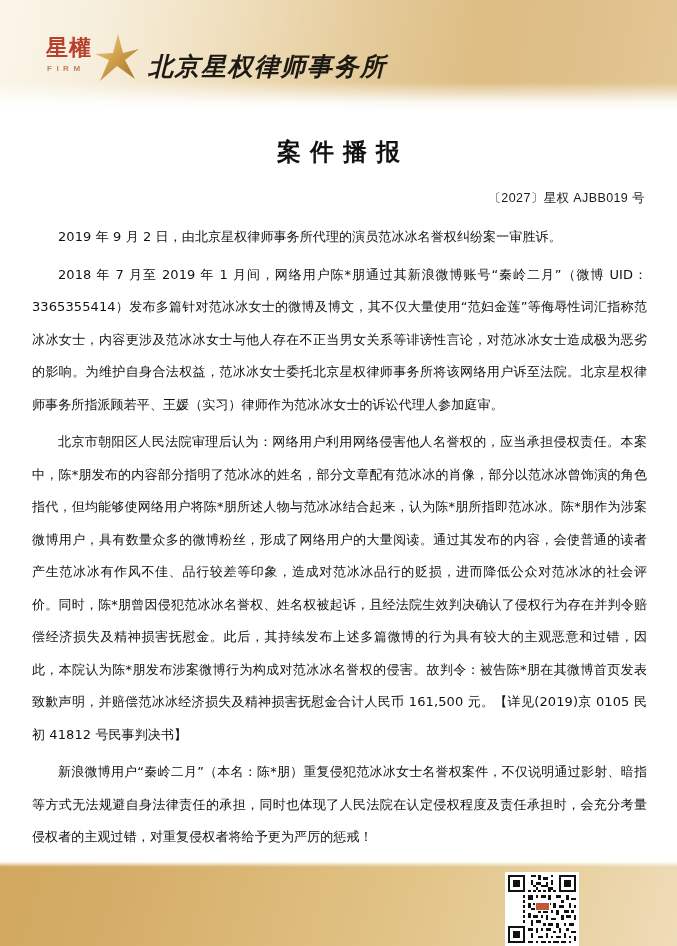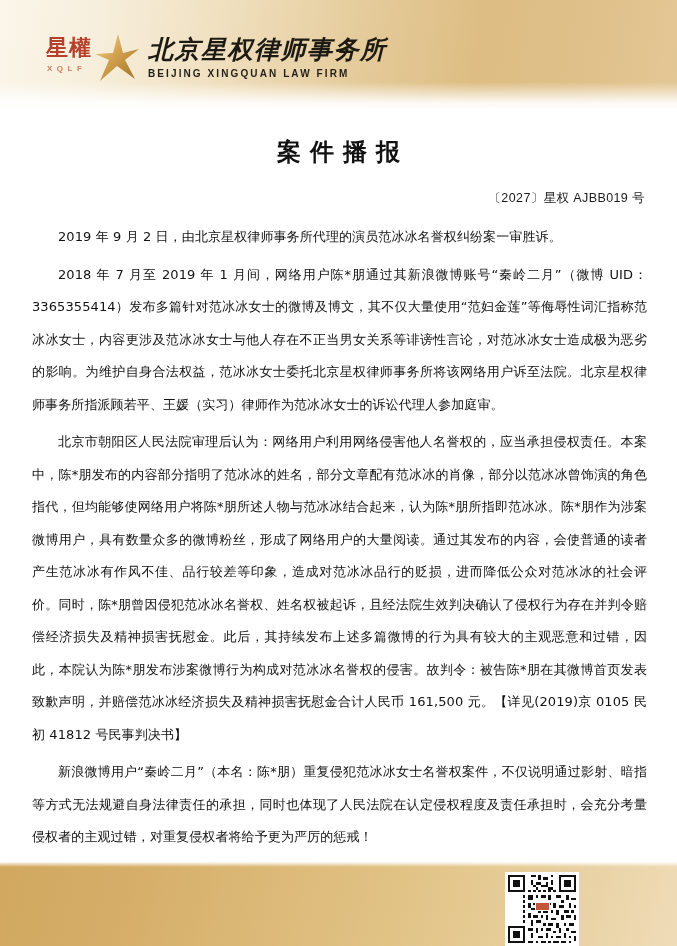--- a/index.html
+++ b/index.html
@@ -194,35 +194,34 @@
 </style>
 </head>
 <body>
 
 <div class="page">
 
   <div class="header-band">
     <div class="logo-wrap">
       <div class="logo-mark">
         <div class="logo-cn">星權</div>
-        <div class="logo-xqlf">XQLF</div>
+        <div class="logo-xqlf">FIRM</div>
         <svg class="logo-star" viewBox="0 0 46 50" xmlns="http://www.w3.org/2000/svg">
           <defs>
             <linearGradient id="gstar" x1="0" y1="0" x2="1" y2="1">
               <stop offset="0%" stop-color="#f0d79a"></stop>
               <stop offset="45%" stop-color="#d3a24f"></stop>
               <stop offset="100%" stop-color="#9d6f23"></stop>
             </linearGradient>
           </defs>
           <path d="M24 1 L29 20 L45 16 L31 27 L41 46 L23 33 L6 48 L15 27 L1 21 L19 20 Z" fill="url(#gstar)"></path>
         </svg>
       </div>
       <div class="firm-names">
         <div class="firm-cn">北京星权律师事务所</div>
-        <div class="firm-en">BEIJING XINGQUAN LAW FIRM</div>
       </div>
     </div>
     <div class="header-fade"></div>
   </div>
 
   <div class="doc">
     <div class="doc-title">案件播报</div>
     <div class="doc-number">〔2027〕星权 AJBB019 号</div>
 
     <div class="body-text">

